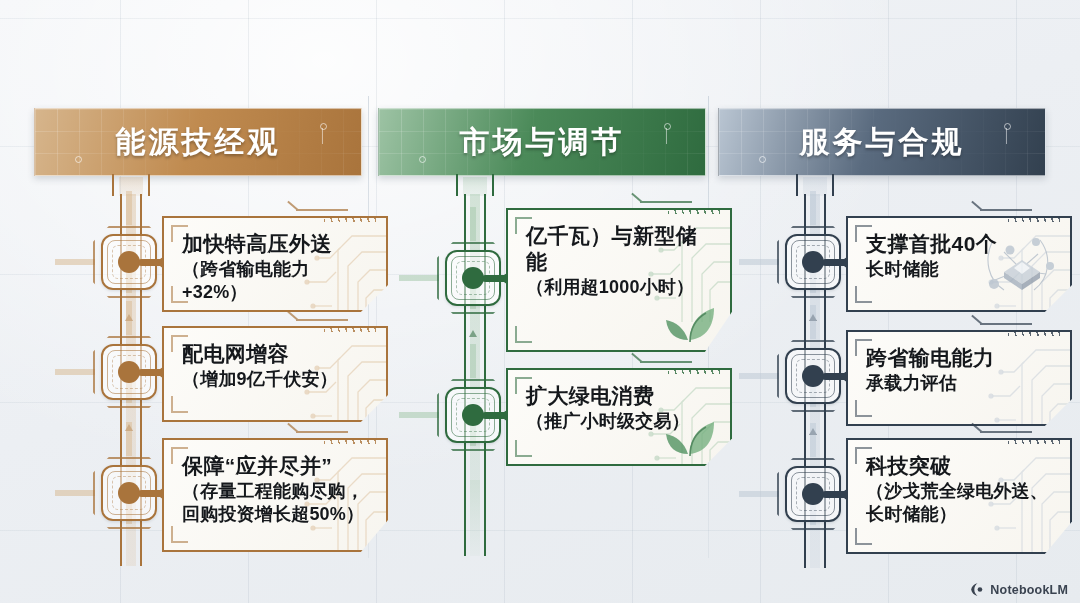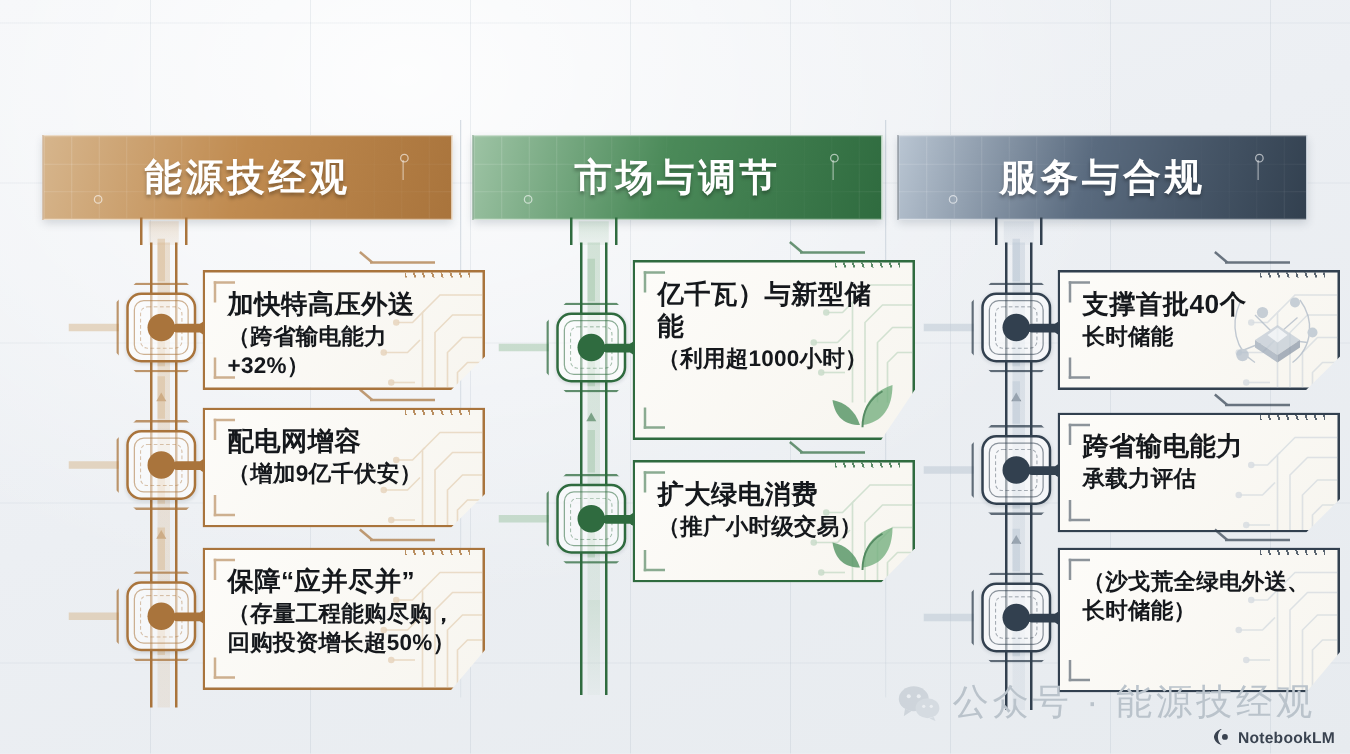--- a/index.html
+++ b/index.html
@@ -551,40 +551,28 @@
               <path d="M108 72 H96 L88 80 V112"></path>
             </g>
             <g fill="#b9c5d2" opacity="0.8">
               <circle cx="39" cy="40" r="2.6"></circle>
               <circle cx="29" cy="64" r="2.6"></circle>
               <circle cx="35" cy="88" r="2.6"></circle>
             </g>
           </svg>
           <span class="hatch" style="color:#32404f;opacity:.8"></span>
           <div class="txt">
+            <div class="t1">科技突破</div>
             <div class="t2">（沙戈荒全绿电外送、长时储能）</div>
           </div>
         </div>
         <div class="notch" style="top:323px;left:262px;width:52px;background:#32404f;opacity:.7"></div>
       </div>
     </div>
 
-  <div class="wm">
-    <svg class="wm-icon" viewBox="0 0 34 30">
-      <ellipse cx="13" cy="12" rx="12" ry="10" fill="#b9c2ca"></ellipse>
-      <path d="M6 20 L5 26 L11 22 Z" fill="#b9c2ca"></path>
-      <ellipse cx="24" cy="19.5" rx="9.5" ry="8" fill="#c6ced5"></ellipse>
-      <path d="M29 26.5 L30.5 30 L25.5 27.5 Z" fill="#c6ced5"></path>
-      <circle cx="9" cy="10" r="1.6" fill="#eef1f4"></circle>
-      <circle cx="17" cy="10" r="1.6" fill="#eef1f4"></circle>
-      <circle cx="21" cy="18" r="1.3" fill="#eef1f4"></circle>
-      <circle cx="27" cy="18" r="1.3" fill="#eef1f4"></circle>
-    </svg>
-    <span class="wm-text">公众号 · 能源技经观</span>
-  </div>
 
   <div class="brand">
     <svg width="15" height="15" viewBox="0 0 16 16">
       <path d="M8 1.2 C4.4 1.8 1.8 4.4 1.2 8 c.6 3.6 3.2 6.2 6.8 6.8 -2.2-1.6-3.4-4-3.4-6.8 0-2.8 1.2-5.2 3.4-6.8z" fill="#3a4350"></path>
       <circle cx="10.6" cy="8" r="2.5" fill="#3a4350"></circle>
     </svg>
     <span class="brand-label">NotebookLM</span>
   </div>
 </div>
 

